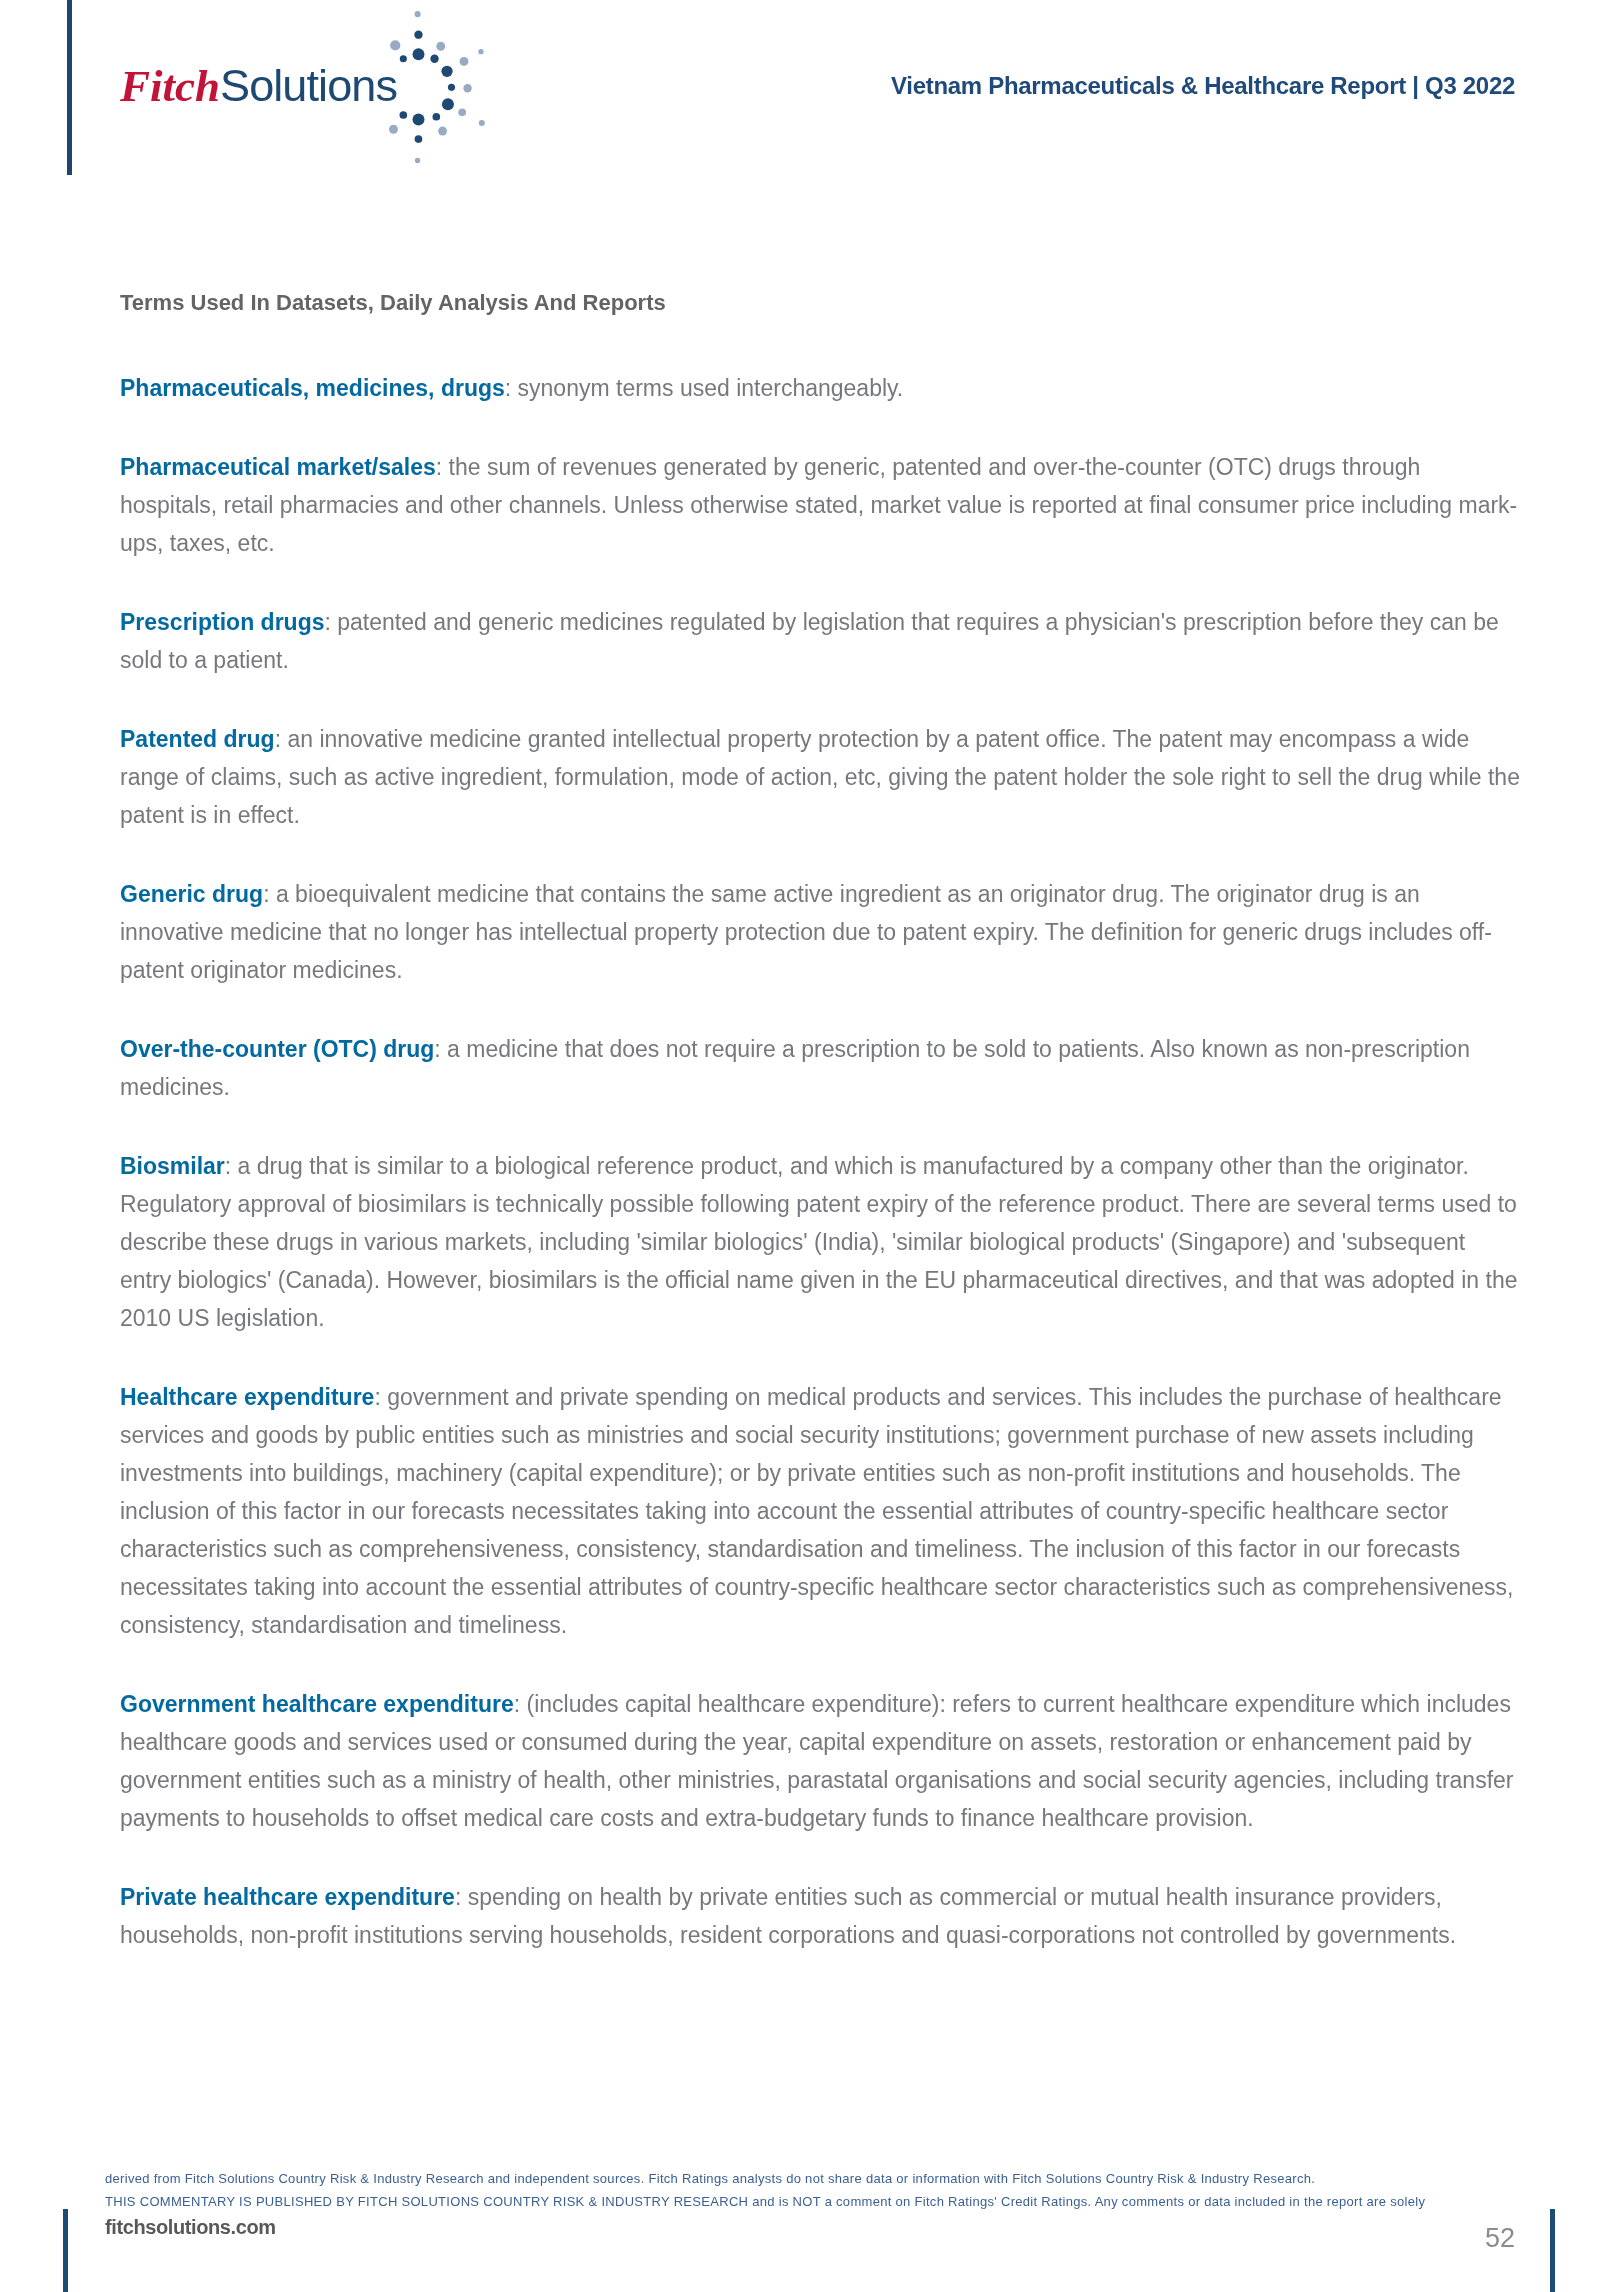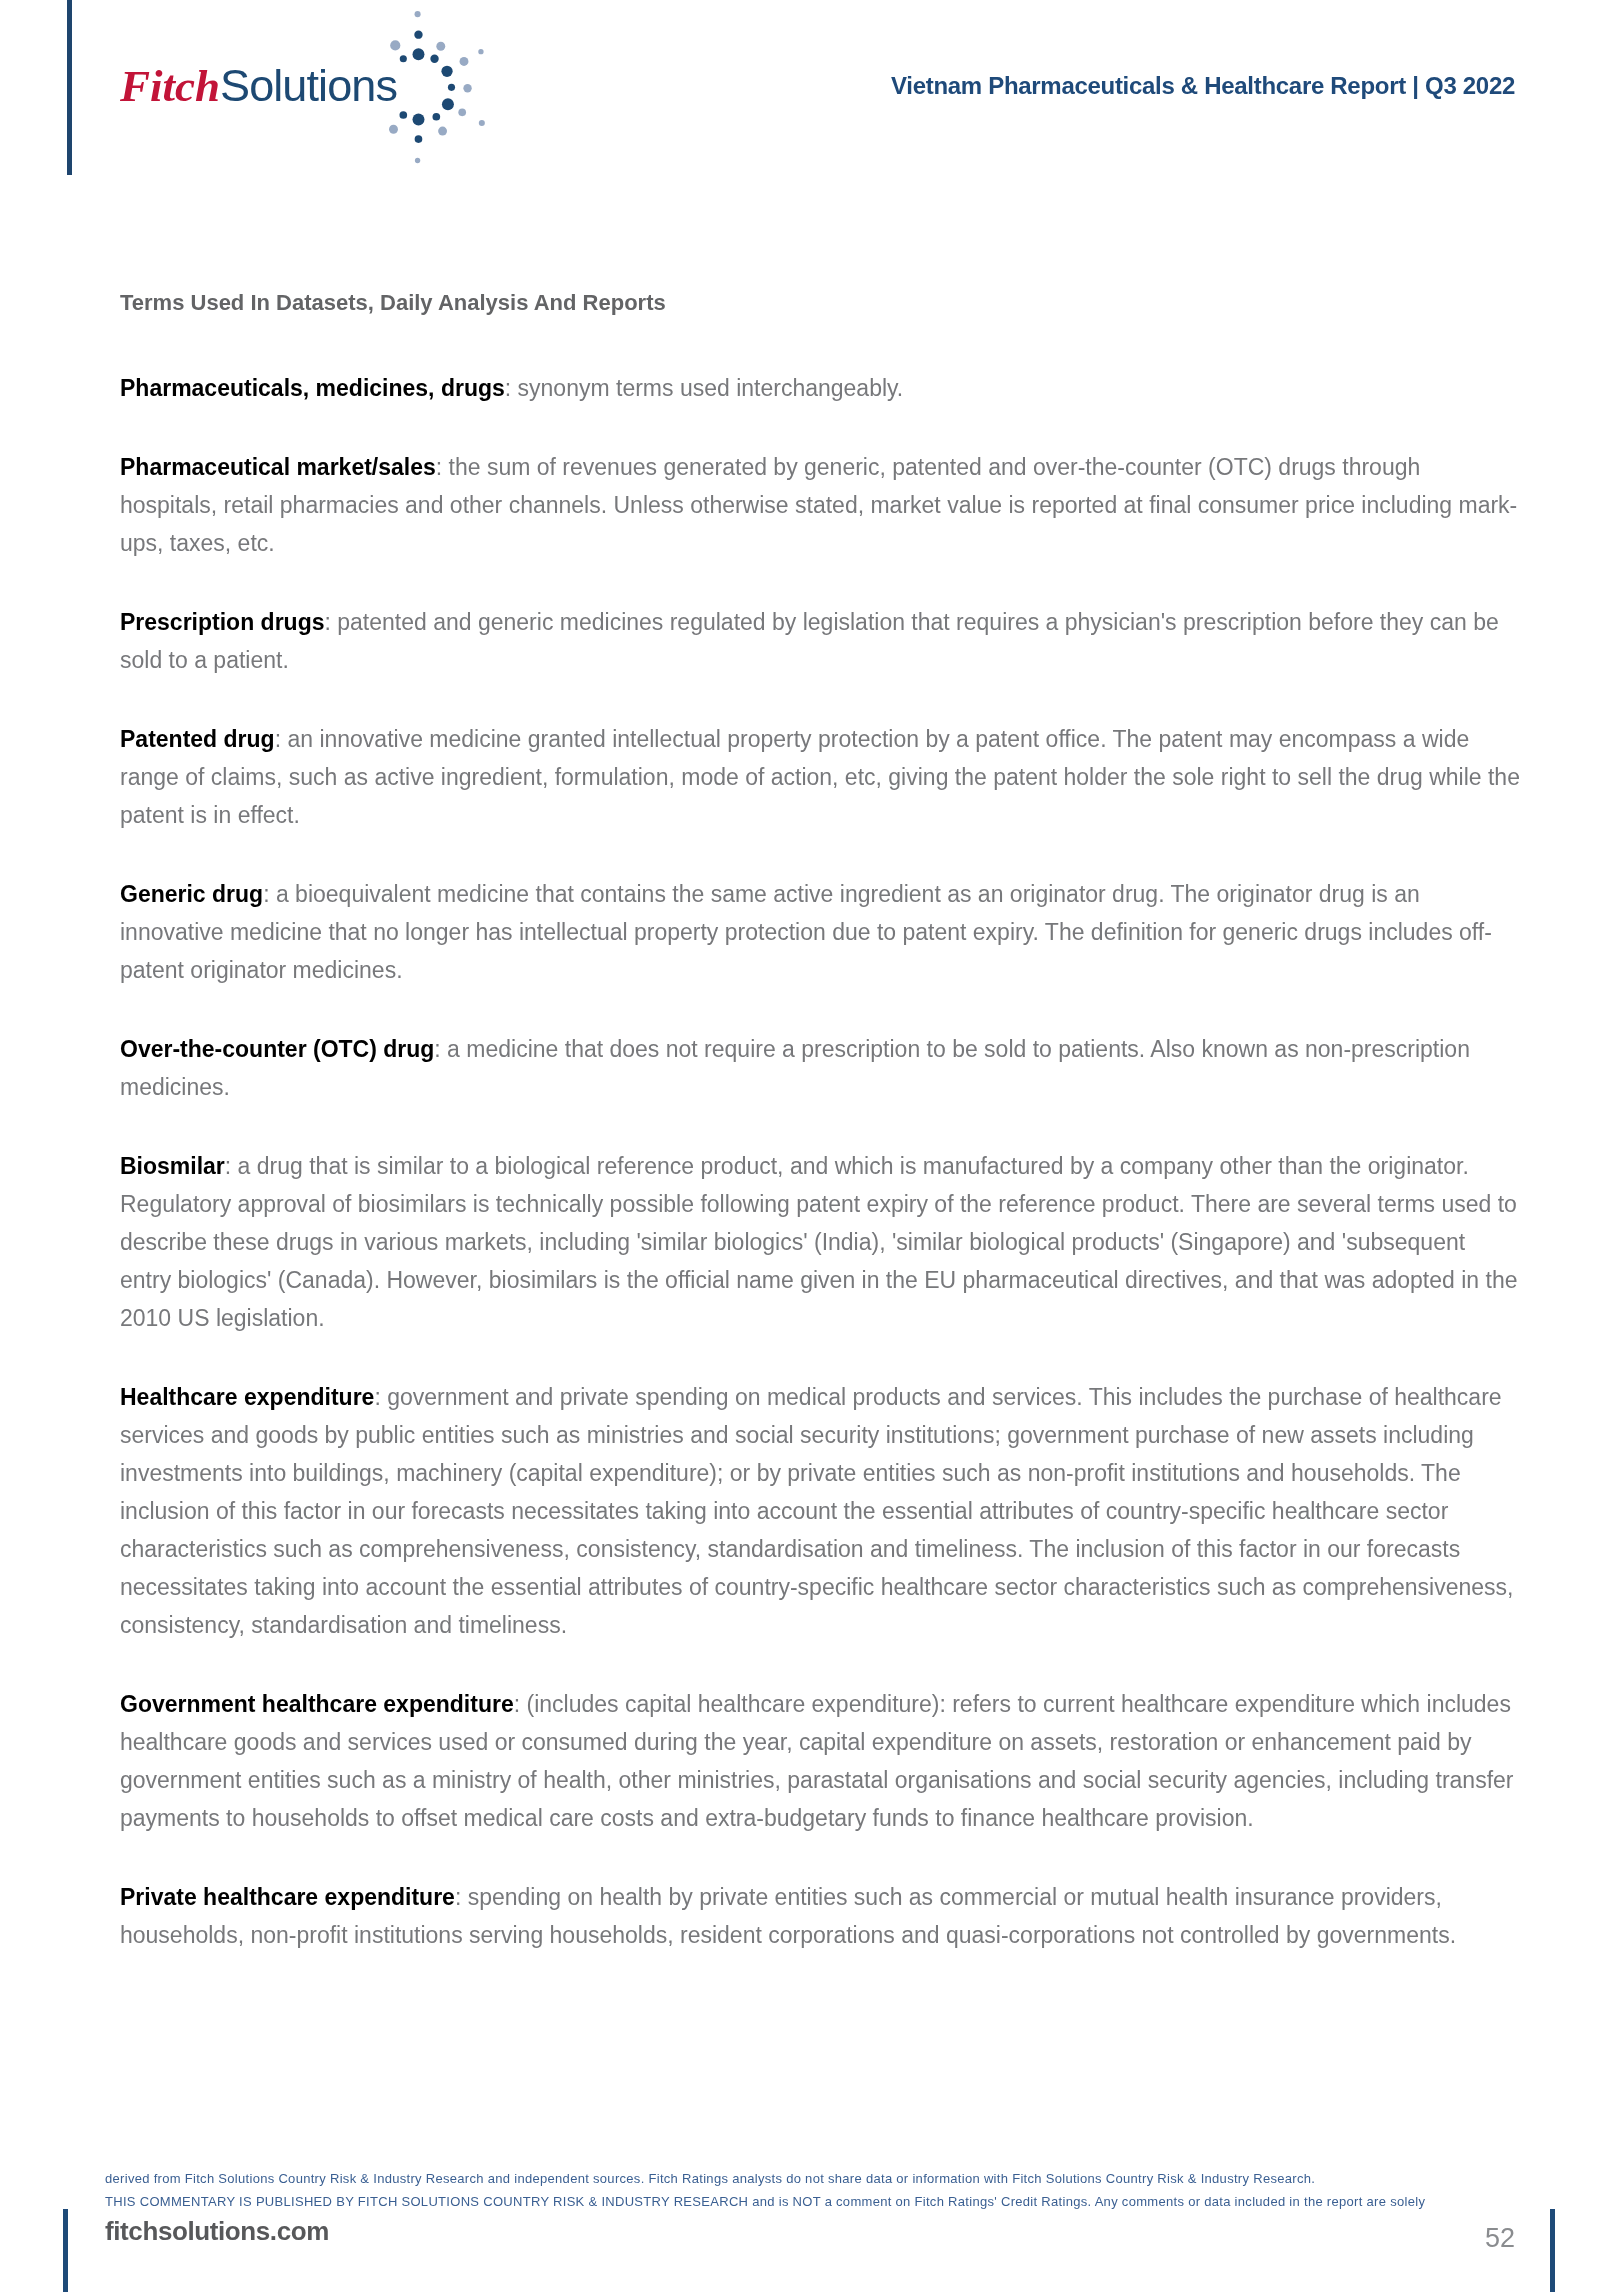--- a/index.html
+++ b/index.html
@@ -50,33 +50,33 @@
   }
   .page-subtitle {
     font-size: 22px; line-height: 36px; font-weight: 700;
     color: #636466; margin: 0 0 48px 0;
   }
   .glossary-entry {
     font-size: 23px; line-height: 38px; font-weight: 400;
     color: #77787b; margin: 0 0 41px 0;
   }
   .glossary-entry .term {
-    font-weight: 700; color: #000000;
+    font-weight: 700; color: #0369a1;
   }
 
   
   .disclaimer {
     position: absolute; left: 105px; top: 2167px; width: 1505px;
     font-size: 13px; line-height: 23px; color: #3a5f92;
     letter-spacing: 0.3px;
   }
   .disclaimer span { display: block; white-space: nowrap; }
   .site-link {
     position: absolute; left: 105px; top: 2216px;
-    font-size: 26px; font-weight: 700; color: #57585a;
+    font-size: 20px; font-weight: 700; color: #57585a;
     letter-spacing: -0.4px;
   }
   .page-number {
     position: absolute; right: 106px; top: 2223px;
     font-size: 27px; color: #8a8c8f;
   }
   .footer-bar {
     position: absolute; top: 2209px; width: 4.5px; height: 84px;
     background: #1e4a78;
   }

